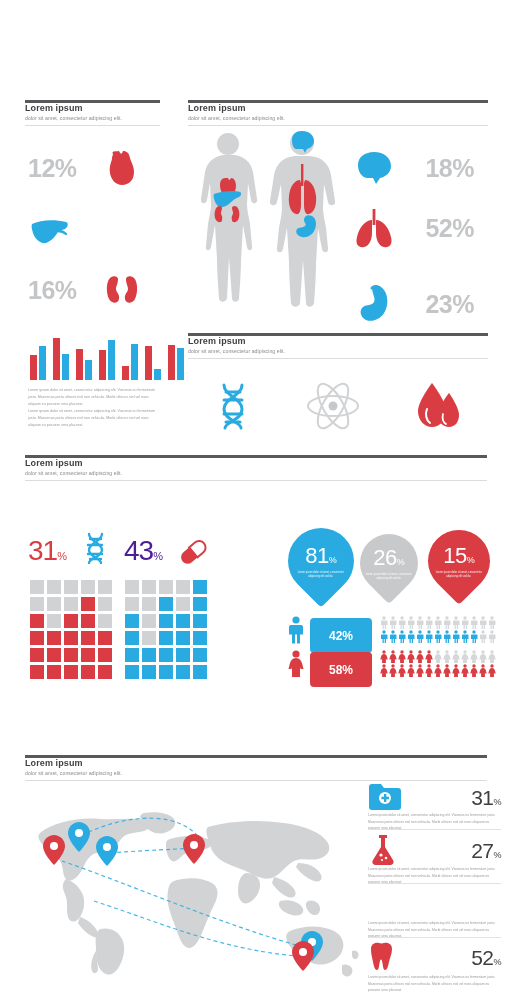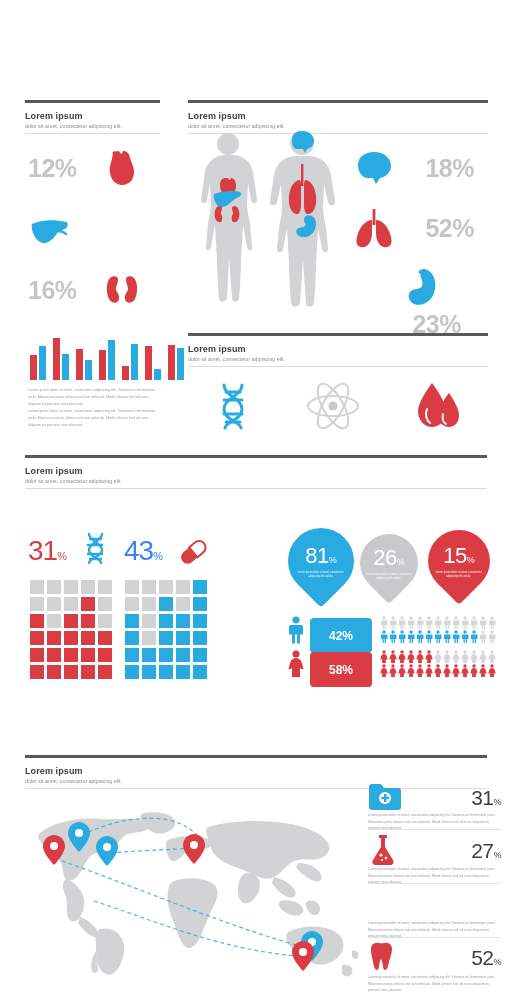--- a/index.html
+++ b/index.html
@@ -11,21 +11,21 @@
   .page{position:relative;width:514px;height:1000px;}
 
   
   .main-title{position:absolute;left:25px;top:30px;}
   .main-title .t1{font-size:23px;letter-spacing:.5px;color:#d9534f;line-height:22px;font-weight:400;}
   .main-title .t2{font-size:19px;letter-spacing:.3px;color:#29abe2;line-height:22px;font-weight:700;}
 
   
   .sec{position:absolute;}
   .sec .rule{height:3px;background:#58595b;width:100%;}
-  .sec .h{font-size:9px;font-weight:700;color:#3f3f41;margin-top:8px;letter-spacing:.1px;}
+  .sec .h{font-size:9px;font-weight:700;color:#3f3f41;margin-top:0;letter-spacing:.1px;}
   .sec .s{font-size:5.2px;color:#8c8c8e;margin-top:1.5px;letter-spacing:.05px;}
   .sec .rule2{height:1px;background:#dcdcdc;width:100%;margin-top:4px;}
 
   
   .organ-row{position:absolute;display:flex;align-items:center;}
   .pct{font-size:25px;color:#c4c5c7;font-weight:700;letter-spacing:-.5px;}
   .organ-ic{width:44px;height:44px;display:flex;align-items:center;justify-content:center;}
 
   
   .barchart{position:absolute;display:flex;align-items:flex-end;gap:2px;}
@@ -41,21 +41,21 @@
   
   .sqgrid{position:absolute;display:grid;grid-template-columns:repeat(5,14px);grid-auto-rows:14px;gap:3px;}
   .sq{width:14px;height:14px;background:#d1d2d4;}
   .sq.red{background:#d93d43;}
   .sq.blue{background:#29abe2;}
 
   .bignum{position:absolute;font-weight:400;letter-spacing:-1px;}
   .bignum .n{font-size:28px;}
   .bignum .p{font-size:11px;}
   .bignum.red{color:#d93d43;}
-  .bignum.blue{color:#3b82f6;}
+  .bignum.blue{color:#4c1d95;}
 
   
   .drop{position:absolute;width:64px;height:64px;border-radius:50% 50% 4px 50%;
         transform:rotate(45deg);display:flex;align-items:center;justify-content:center;}
   .drop .inner{transform:rotate(-45deg);text-align:center;color:#fff;}
   .drop .dn{font-size:22px;font-weight:400;letter-spacing:-.5px;}
   .drop .dp{font-size:9px;}
   .drop .dt{font-size:2.6px;line-height:1.7;margin-top:2px;opacity:.92;max-width:52px;}
 
   
@@ -164,21 +164,21 @@
     <div class="organ-ic">
       <svg width="40" height="42" viewBox="0 0 40 42">
         <rect x="18.6" y="2" width="2.8" height="16" fill="#d93d43"></rect>
         <path d="M18 13 C12 13 5 20 3 30 C1 38 5 41 10 40 C15 39 18 33 18 26 Z" fill="#d93d43"></path>
         <path d="M22 13 C28 13 35 20 37 30 C39 38 35 41 30 40 C25 39 22 33 22 26 Z" fill="#d93d43"></path>
       </svg>
     </div>
     <div class="pct" style="width:78px;text-align:right;">52%</div>
   </div>
 
-  <div class="organ-row" style="left:352px;top:266px;width:140px;flex-direction:column;">
+  <div class="organ-row" style="left:352px;top:282px;width:140px;">
     <div class="organ-ic">
       <svg width="36" height="40" viewBox="0 0 36 40">
         <path d="M16 3 C16 1 21 0 25 3 C31 7 33 17 30 25 C27 34 17 39 10 36 C4 33 3 26 7 23 C11 20 16 22 18 18 C20 14 16 10 16 3 Z" fill="#29abe2"></path>
         <path d="M16 4 C20 5 23 7 25 10" stroke="#29abe2" stroke-width="3" fill="none" stroke-linecap="round"></path>
       </svg>
     </div>
     <div class="pct" style="width:78px;text-align:right;">23%</div>
   </div>
 
   <div class="barchart" id="barchart" style="left:30px;top:336px;height:44px;">

